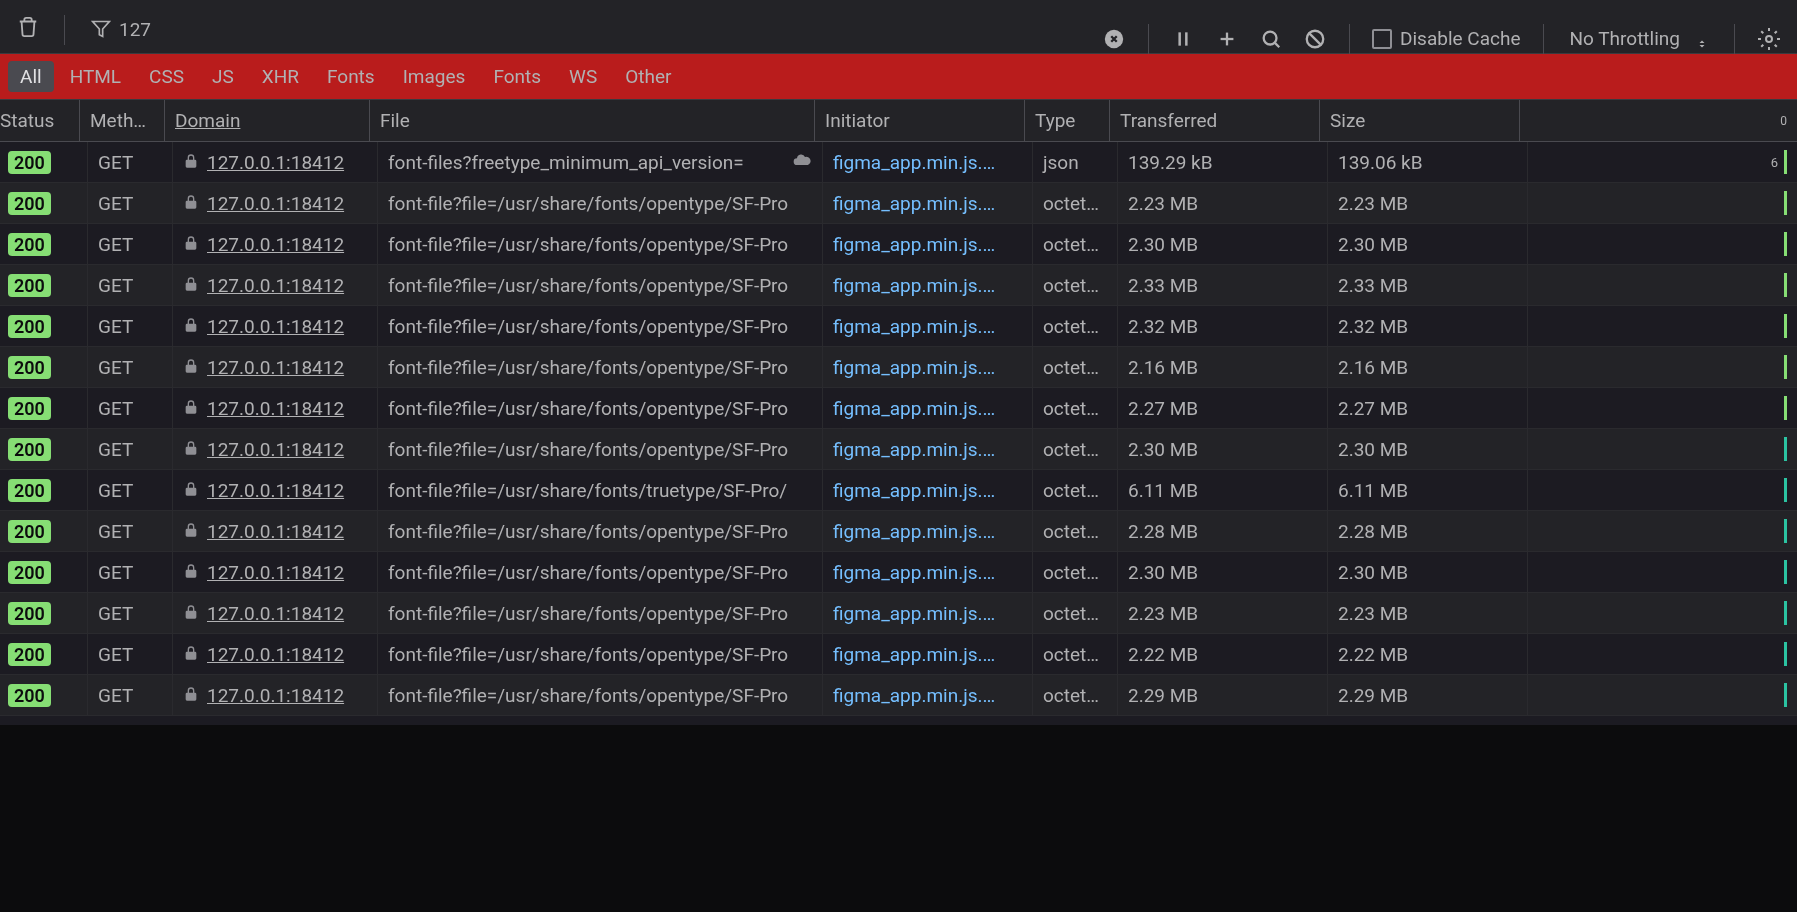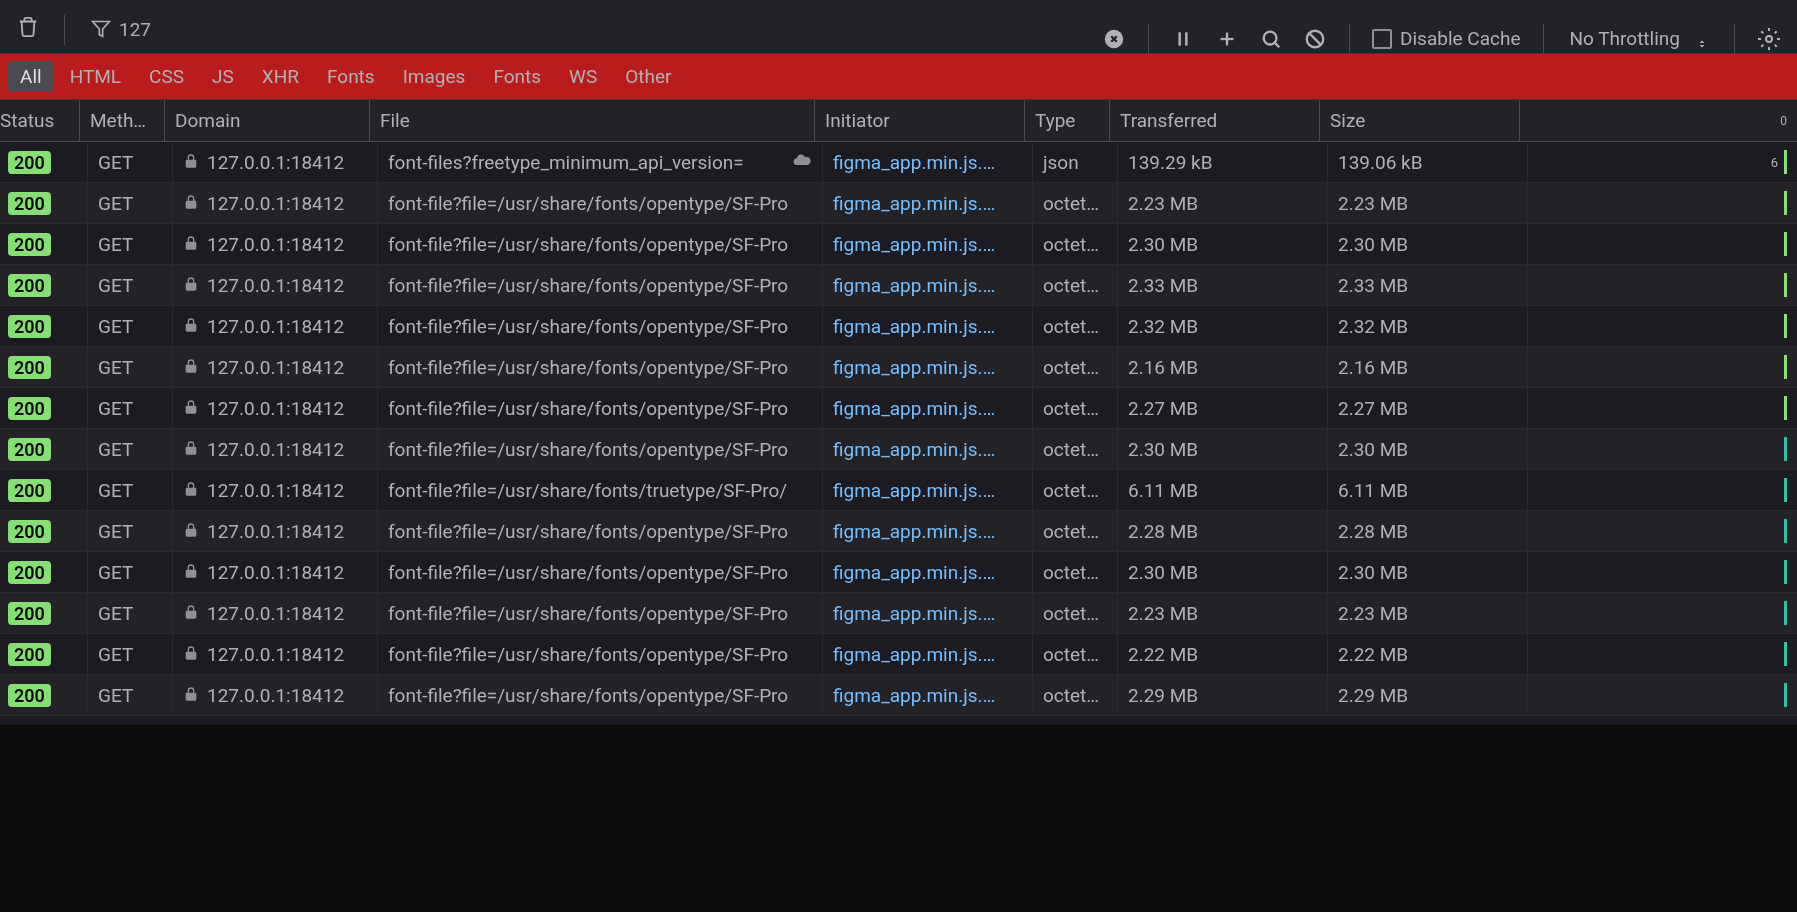--- a/index.html
+++ b/index.html
@@ -111,21 +111,21 @@
     border-right: 1px solid #2a2a2e;
     white-space: nowrap;
     overflow: hidden;
     text-overflow: ellipsis;
     color: #b1b1b3;
   }
   .td:last-child { border-right: none; }
   
   .col-status { width: 80px; padding-left:0; }
   .col-method { width: 85px; }
-  .col-domain { width: 205px; }
+  .col-domain { width: 205px; text-decoration: underline; }
   .col-file   { width: 445px; }
   .col-init   { width: 210px; }
   .col-type   { width: 85px; }
   .col-trans  { width: 210px; }
   .col-size   { width: 200px; }
   .col-wf     { flex: 1; min-width: 20px; font-size:12px; }
   
   .status-pill {
     background: #86de74;
     color: #0c0c0d;

